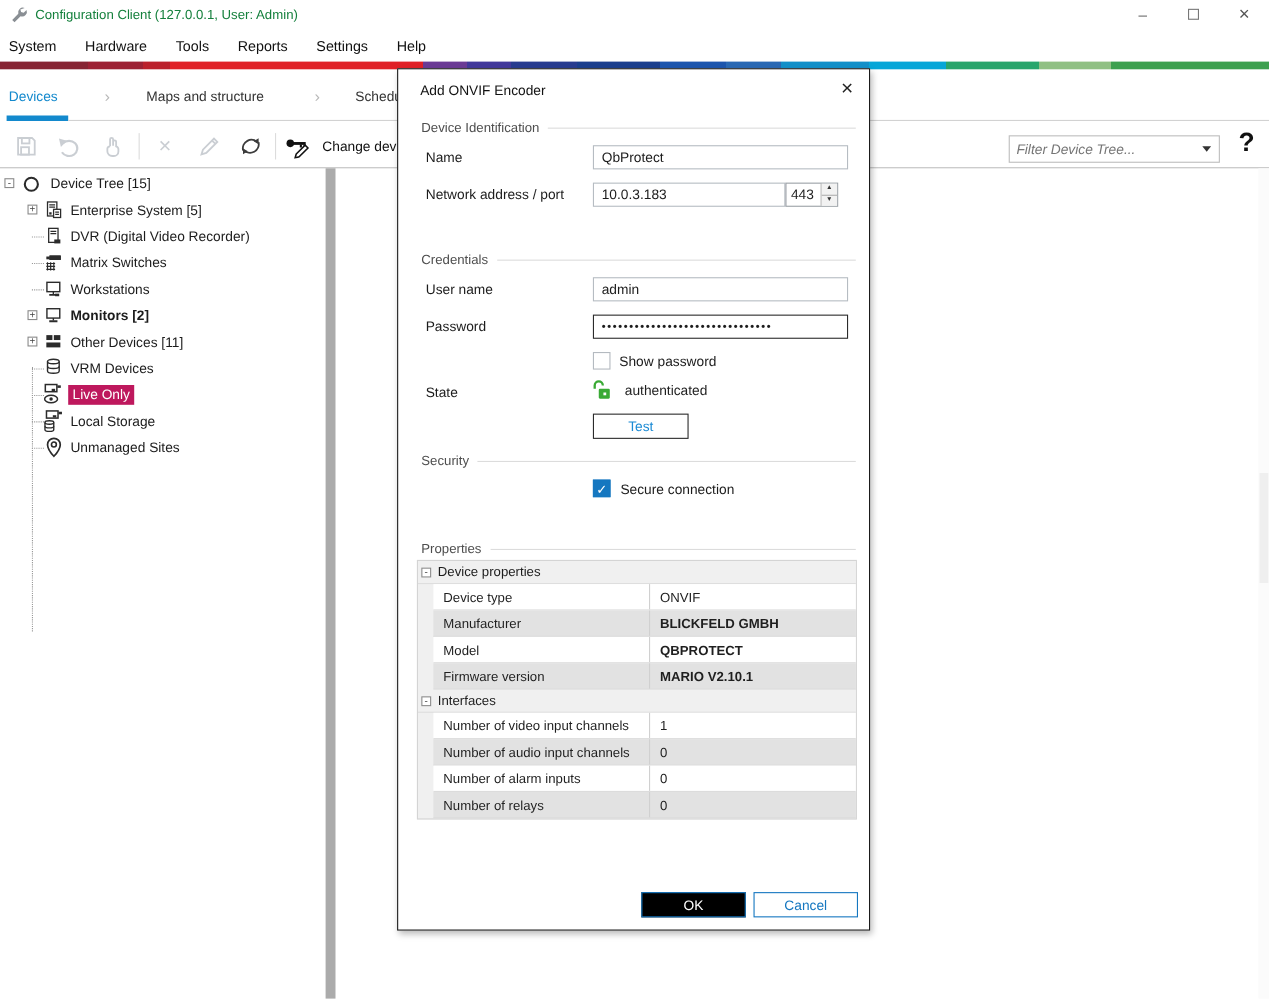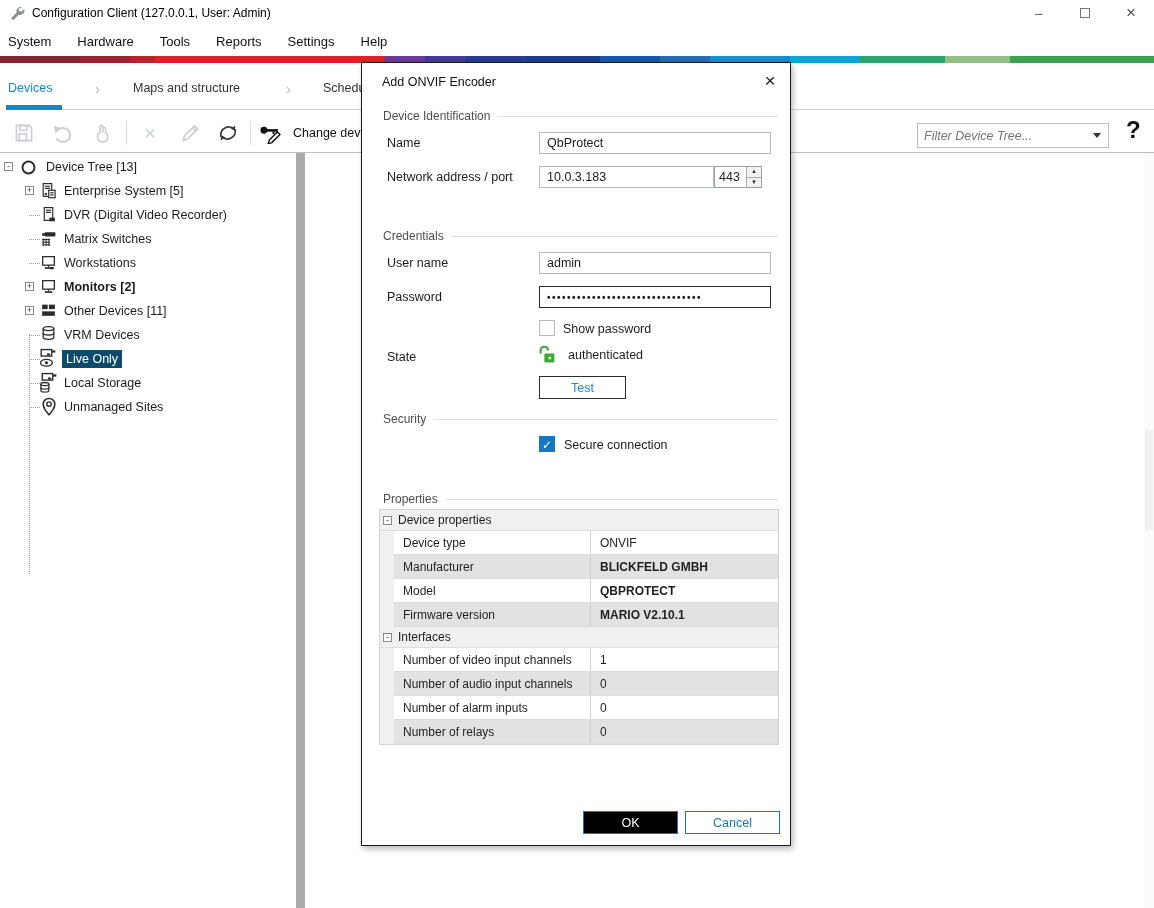--- a/index.html
+++ b/index.html
@@ -3,21 +3,21 @@
 <meta charset="utf-8">
 <style>
   * { margin:0; padding:0; box-sizing:border-box; }
   html,body { width:1154px; height:908px; background:#fff; overflow:hidden;
     font-family:"Liberation Sans","DejaVu Sans",sans-serif; color:#1f1f1f; }
   .abs { position:absolute; }
   #app { position:relative; width:1154px; height:908px; background:#fff; }
 
   
   #titlebar { left:0; top:0; width:1154px; height:26px; background:#fff; }
-  #title-text { left:32px; top:6px; font-size:12px; color:#000000; }
+  #title-text { left:32px; top:6px; font-size:12px; color:#15803d; }
   #app-icon { left:8px; top:4px; }
   .winbtn { top:0; width:34px; height:26px; display:flex; align-items:center; justify-content:center; color:#666; cursor:default; }
   #btn-min { left:1022px; font-size:14px; }
   #btn-max { left:1068px; }
   #btn-max .sq { width:10px; height:10px; border:1px solid #777; }
   #btn-close { left:1114px; font-size:17px; color:#555; }
 
   
   #menubar { left:0; top:26px; width:1154px; height:30px; display:flex; align-items:center; padding-left:8px; gap:0; }
   .menu-item { font-size:13px; color:#111; padding:4px 12px 4px 0; margin-right:14px; }
@@ -51,21 +51,21 @@
   #toolbar-line { left:0; top:152px; width:1154px; height:1px; background:#c0c0c0; }
 
   
   #tree { left:0; top:155px; width:295px; height:753px; background:#fff; }
   .trow { position:absolute; left:0; width:295px; height:24px; display:flex; align-items:center; font-size:12.5px; }
   .exp { position:absolute; width:9px; height:9px; border:1px solid #8a8a8a; background:#fff; font-size:9px; line-height:7px; text-align:center; color:#444; }
   .stub { position:absolute; border-top:1px dotted #999; width:11px; }
   #tree-vline { position:absolute; left:29px; top:179px; width:1px; height:240px; border-left:1px dotted #999; }
   .ticon { position:absolute; }
   .tlabel { position:absolute; white-space:nowrap; color:#1c1c1c; }
-  .tlabel.sel { background:#0c4a6e; color:#fff; padding:2px 4px; }
+  .tlabel.sel { background:#be185d; color:#fff; padding:2px 4px; }
   #tree-scroll { left:296px; top:153px; width:9px; height:755px; background:#ababab; }
   #right-scroll { left:1144px; top:153px; width:10px; height:755px; background:#fbfbfb; }
   #right-thumb { left:1145px; top:430px; width:8px; height:100px; background:#efefef; }
 
   
   #dialog { left:361px; top:62px; width:430px; height:784px; background:#fff; border:1px solid #1a1a1a; box-shadow:2px 3px 6px rgba(0,0,0,.28); }
   #dlg-title { left:20px; top:12px; font-size:12.5px; color:#111; }
   #dlg-close { left:398px; top:8px; font-size:19px; color:#222; width:20px; height:20px; text-align:center; line-height:20px; }
   .sect { position:absolute; left:21px; width:395px; display:flex; align-items:center; font-size:12px; color:#4e4e4e; }
   .sect .line { flex:1; height:1px; background:#dcdcdc; margin-left:8px; }
@@ -203,21 +203,21 @@
   <div id="toolbar-line" class="abs"></div>
 
   <div id="tree" class="abs">
     <div id="tree-vline"></div>
 
     <div class="trow" style="top:0">
       <span class="exp" style="left:4px; top:7px;">-</span>
       <span class="ticon" style="left:20px; top:4px;"><svg width="17" height="17" viewBox="0 0 16 16">
             <circle cx="8" cy="8" r="5.6" fill="none" stroke="#2b2b2b" stroke-width="1.8"></circle>
           </svg></span>
-      <span class="tlabel" style="left:46px;">Device Tree [13]</span>
+      <span class="tlabel" style="left:46px;">Device Tree [15]</span>
     </div>
 
     <div class="trow" style="top:24px">
       <span class="exp" style="left:25px; top:7px;">+</span>
       <span class="ticon" style="left:40px; top:3px;"><svg width="17" height="17" viewBox="0 0 16 16">
             <g fill="none" stroke="#2b2b2b" stroke-width="1.1">
               <rect x="3" y="1.5" width="8" height="12"></rect>
               <line x1="4.5" y1="4" x2="9.5" y2="4"></line>
               <line x1="4.5" y1="6" x2="9.5" y2="6"></line>
             </g>

